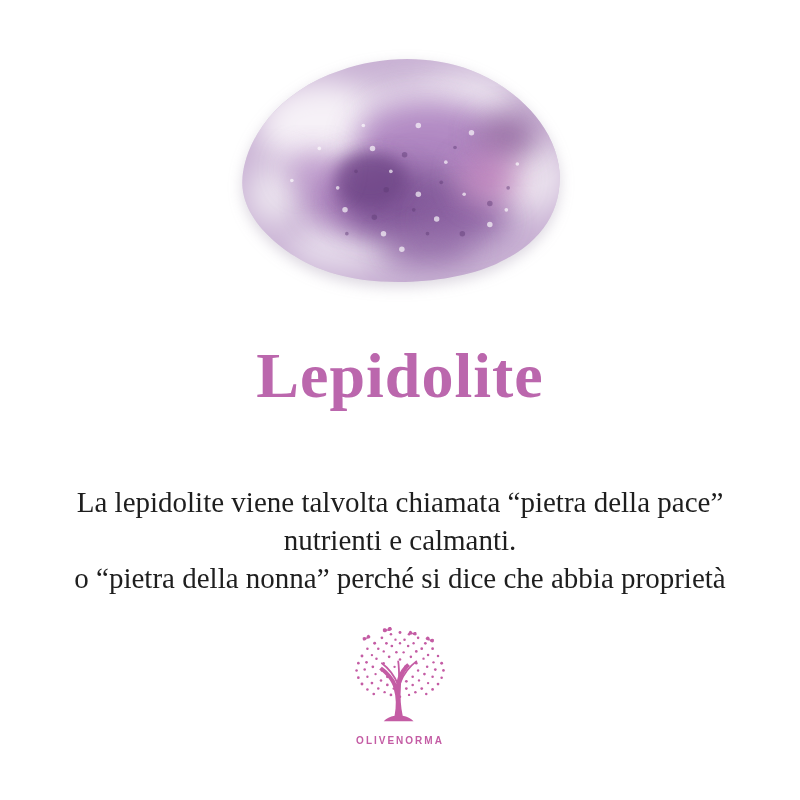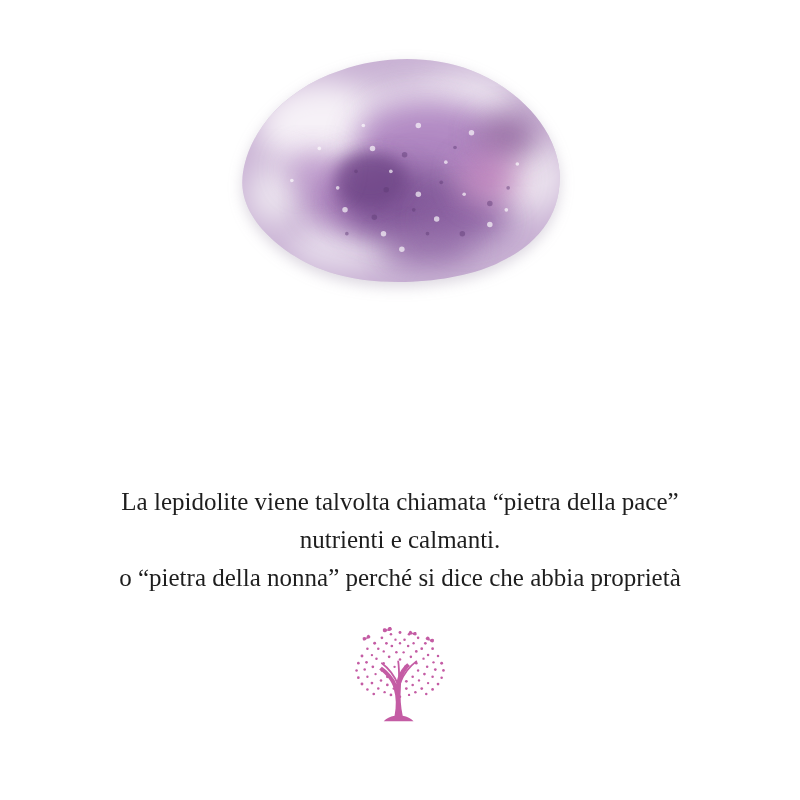--- a/index.html
+++ b/index.html
@@ -44,21 +44,21 @@
     line-height: 1.1;
     letter-spacing: 2px;
     color: #c67fc0;
   }
   .description {
     position: absolute;
     top: 483px; left: 0;
     width: 100%;
     margin: 0;
     font-family: "Liberation Serif", serif;
-    font-size: 25px;
+    font-size: 29px;
     line-height: 38px;
     color: #1e1e1e;
   }
   .description .line { display: block; }
   .logo {
     position: absolute;
     top: 627px; left: 0;
     width: 100%;
   }
   .logo svg { display: block; margin: 0 auto; }
@@ -140,20 +140,21 @@
         <circle cx="185" cy="112" r="3"></circle>
           <circle cx="210" cy="198" r="2"></circle>
           <circle cx="278" cy="165" r="3"></circle>
         <circle cx="240" cy="104" r="2"></circle>
           <circle cx="298" cy="148" r="2"></circle>
           <circle cx="122" cy="198" r="2"></circle>
       </g>
     </g>
   </svg>
 
+  <h1 class="title">Lepidolite</h1>
 
 
   <p class="description">
     <span class="line">La lepidolite viene talvolta chiamata “pietra della pace”</span>
     <span class="line">nutrienti e calmanti.</span>
     <span class="line">o “pietra della nonna” perché si dice che abbia proprietà</span>
   </p>
 
   <div class="logo">
     <svg width="116" height="105" viewBox="0 0 128 116" aria-hidden="true">
@@ -248,15 +249,16 @@
 
       <path fill="#c45ca4" d="M58 98 C60 88 60 78 57 68 C55 60 49 53 41 47 L44 44 C52 50 57 56 60 63 C61 54 65 46 72 40 L75 43 C69 49 65 57 65 66 C64 78 65 88 67 98 C72 99 76 101 79 104 L46 104 C49 101 53 99 58 98 Z"></path>
 
       <g fill="#c45ca4">
         <path transform="translate(50,3) scale(0.8) rotate(-15)" d="M0 0 C-2 -4 -6 -4 -6 -1 C-8 2 -3 4 0 1 C3 4 8 2 6 -1 C6 -4 2 -4 0 0 Z"></path>
         <path transform="translate(78,7) scale(0.7) rotate(12)" d="M0 0 C-2 -4 -6 -4 -6 -1 C-8 2 -3 4 0 1 C3 4 8 2 6 -1 C6 -4 2 -4 0 0 Z"></path>
         <path transform="translate(97,14) scale(0.75) rotate(25)" d="M0 0 C-2 -4 -6 -4 -6 -1 C-8 2 -3 4 0 1 C3 4 8 2 6 -1 C6 -4 2 -4 0 0 Z"></path>
         <path transform="translate(27,12) scale(0.7) rotate(-25)" d="M0 0 C-2 -4 -6 -4 -6 -1 C-8 2 -3 4 0 1 C3 4 8 2 6 -1 C6 -4 2 -4 0 0 Z"></path>
       </g>
     </svg>
+    <div class="brand">OLIVENORMA</div>
   </div>
 
 </div>
 
 </body></html>

